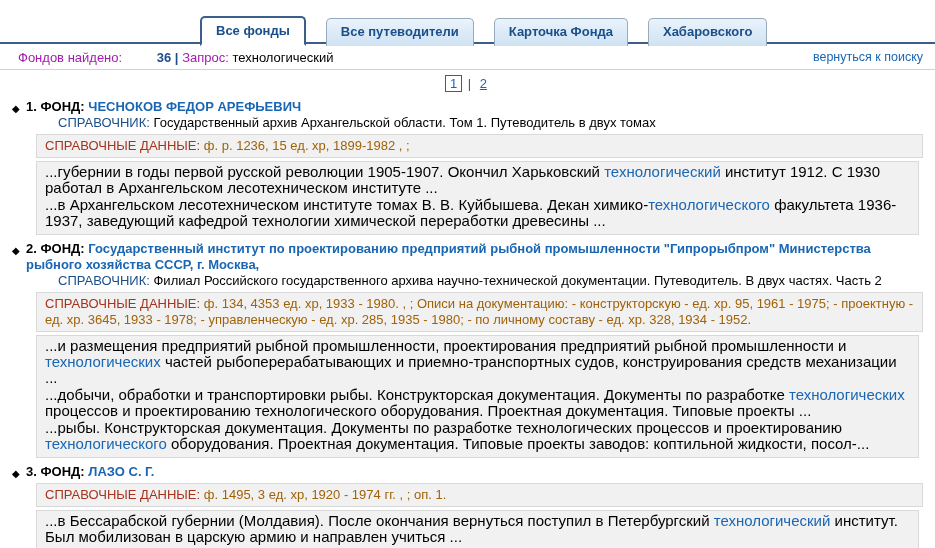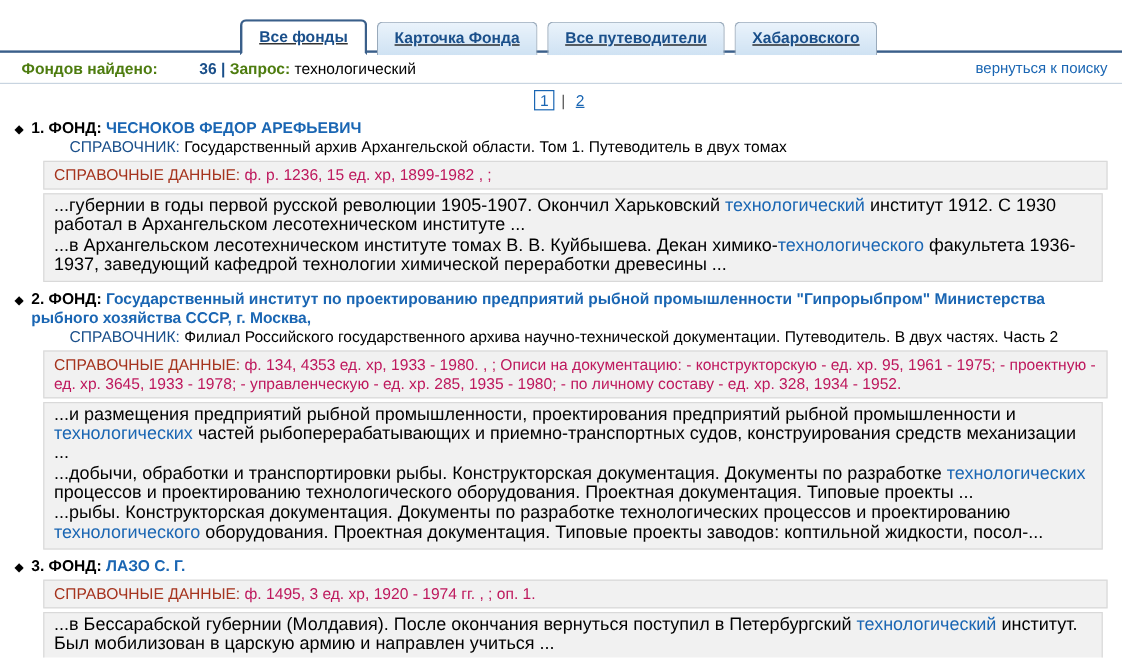--- a/index.html
+++ b/index.html
@@ -24,23 +24,22 @@
     position: relative;
     height: 44px;
     padding-left: 200px;
     padding-top: 14px;
     border-bottom: 2px solid #3a5f8a;
     background: #ffffff;
   }
   .tabbar .tabs {
     display: flex;
     align-items: flex-end;
-    gap: 8px;
+    gap: 20px;
     height: 30px;
-    text-decoration: underline;
   }
   .tab {
     height: 28px;
     line-height: 26px;
     padding: 0 14px;
     border: 1px solid #9ab;
     border-bottom: none;
     border-radius: 5px 5px 0 0;
     background: linear-gradient(to bottom, #eaf3fb 0%, #cfe2f3 100%);
     color: #1a4f8a;
@@ -63,21 +62,21 @@
   }
 
   
   .infobar {
     position: relative;
     padding: 6px 10px 4px 18px;
     border-bottom: 1px solid #c8d4e0;
     font-size: 13px;
     height: 26px;
   }
-  .infobar .lbl { color: #4d7c0f; font-weight: bold; }
+  .infobar .lbl { color: #a21caf; font-weight: normal; }
   .infobar .num { color: #1a4f8a; font-weight: bold; margin-left: 31px; }
   .infobar .sep { color: #1a4f8a; font-weight: bold; }
   .infobar .qval { color: #000; }
   .back-link {
     position: absolute;
     right: 12px;
     top: 6px;
     color: #1a66b3;
     font-size: 12.5px;
     cursor: pointer;
@@ -143,21 +142,21 @@
 
   .spr {
     margin: 3px 0 0 24px;
     background: #f1f1f1;
     border: 1px solid #d9d9d9;
     padding: 3px 8px;
     font-size: 13px;
     line-height: 16px;
   }
   .spr .slabel { color: #a5331d; font-weight: normal; }
-  .spr .sval { color: #be185d; }
+  .spr .sval { color: #a16207; }
 
   .snips {
     margin: 3px 4px 0 24px;
     background: #f1f1f1;
     border: 1px solid #d9d9d9;
     padding: 2px 8px 4px 8px;
     font-size: 15px;
     line-height: 16px;
     color: #000;
   }
@@ -165,22 +164,22 @@
   .hl { color: #1a66b3; }
 </style>
 </head>
 <body>
 
 <div id="page">
 
   <div class="tabbar">
     <div class="tabs">
       <div class="tab active">Все фонды</div>
+      <div class="tab">Все путеводители</div>
       <div class="tab">Карточка Фонда</div>
-      <div class="tab">Все путеводители</div>
       <div class="tab">Хабаровского</div>
     </div>
   </div>
 
   <div class="infobar">
     <span class="lbl">Фондов найдено:</span>
     <span class="num">36</span>
     <span class="sep">|</span>
     <span class="lbl">Запрос:</span>
     <span class="qval">технологический</span>

